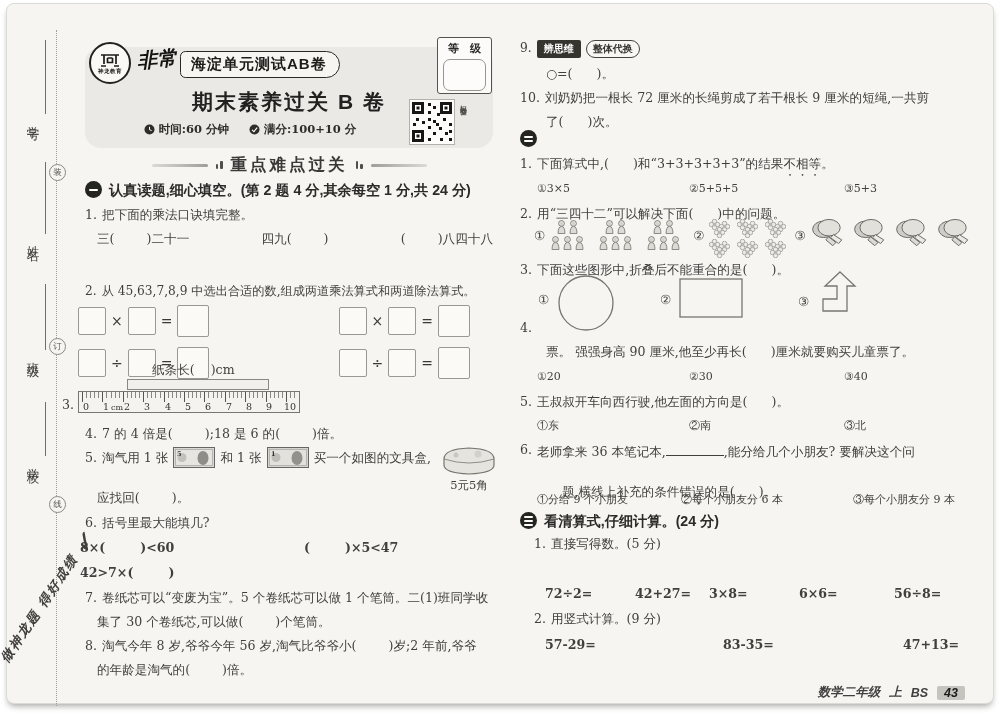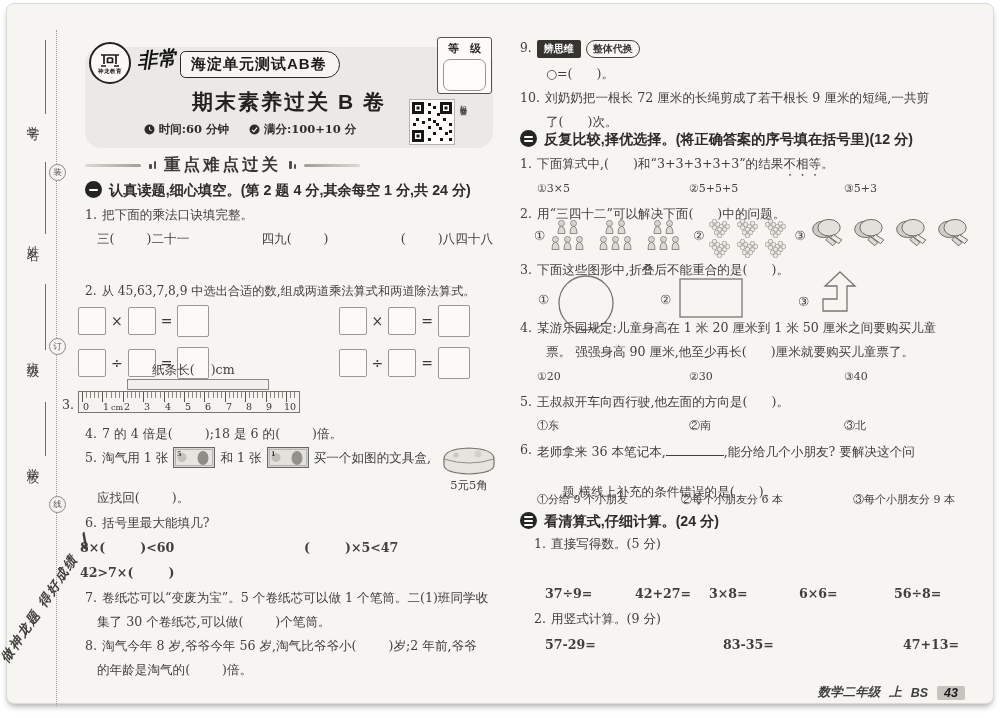--- a/index.html
+++ b/index.html
@@ -47,21 +47,21 @@
     font:700 15px "Liberation Sans",sans-serif;padding:3px 12px 3px 10px;letter-spacing:1px;color:#1d1c1a;}
   .title{left:85px;top:88px;width:408px;text-align:center;font:700 21px "Liberation Sans",sans-serif;
     letter-spacing:2px;color:#222120;}
   .inforow{left:85px;top:122px;width:330px;display:flex;justify-content:center;gap:20px;}
   .inf{font-weight:700;font-size:11.5px;color:#2e2d2b;display:flex;align-items:center;gap:4px;}
   .grade{left:437px;top:37px;width:55px;height:57px;background:#fcfbf9;border:1.5px solid #54534f;
     border-radius:3px;box-sizing:border-box;}
   .grade .glb{text-align:center;font:700 11px "Liberation Sans",sans-serif;letter-spacing:4px;
     padding:3px 0 0 4px;color:#2c2b29;}
   .grade .gin{margin:3px 5px 0;height:30px;border:1px solid #98968f;border-radius:7px;background:#fdfcfa;}
-  .banner{left:85px;top:154px;width:408px;display:flex;align-items:center;gap:8px;}
+  .banner{left:85px;top:154px;width:408px;display:flex;align-items:center;justify-content:center;gap:8px;}
   .bl{height:3px;width:56px;border-radius:2px;}
   .bq{display:inline-flex;gap:2px;align-items:flex-end;}
   .bq i{width:2.5px;height:8px;background:#504f4a;display:block;border-radius:1px;}
   .btxt{font:700 16.5px "Liberation Sans",sans-serif;letter-spacing:3px;color:#3a3937;}
   .qrcap{writing-mode:vertical-rl;font-size:6.8px;color:#44433f;letter-spacing:1px;}
   .ruler{left:78px;top:391px;width:222px;height:22px;border:1px solid #777672;background:#f4f3f0;box-sizing:border-box;}
   .mmt{position:absolute;left:3px;right:3px;top:0;height:6px;
     background:repeating-linear-gradient(90deg,#888680 0 1px,transparent 1px 4.08px);}
   .cmt{position:absolute;left:3px;right:3px;top:0;height:10px;
     background:repeating-linear-gradient(90deg,#55544f 0 1px,transparent 1px 20.4px);}
@@ -322,21 +322,20 @@
     <span class="num">10.</span>
     <span>刘奶奶把一根长 72 厘米的长绳剪成了若干根长 9 厘米的短绳,一共剪</span>
   </div>
   <div class="abs t" style="left:546px;top:114px">了(      )次。</div>
 
   <div class="abs flex" style="left:520px;top:130px;width:455px">
     <span class="sic">
         <i></i>
         <i></i>
       </span>
-    <span class="hd">反复比较,择优选择。(将正确答案的序号填在括号里)(12 分)</span>
   </div>
 
   <div class="abs flex t" style="left:520px;top:156px;width:455px">
     <span class="num">1.</span>
     <span><span>下面算式中,(      )和“3+3+3+3+3”的结果</span><span class="emd">不相等</span><span>。</span></span>
   </div>
   <div class="abs opts" style="left:537px;top:182px;grid-template-columns:152px 155px auto">
     <span>①3×5</span>
     <span>②5+5+5</span>
     <span>③5+3</span>
@@ -437,21 +436,20 @@
   </div>
   <span class="abs t" style="left:798px;top:294px">③</span>
   <div class="abs" style="left:818px;top:270px">
     <svg width="42" height="44" viewBox="0 0 42 44">
       <path d="M22 2 L37 16 L29 16 L29 41 L5 41 L5 29 L19 29 L19 16 L7 16 Z" fill="none" stroke="#77766f" stroke-width="1.3"></path>
     </svg>
   </div>
 
   <div class="abs flex t" style="left:520px;top:320px;width:455px">
     <span class="num">4.</span>
-    <span>某游乐园规定:儿童身高在 1 米 20 厘米到 1 米 50 厘米之间要购买儿童</span>
   </div>
   <div class="abs t" style="left:546px;top:344px">票。 强强身高 90 厘米,他至少再长(      )厘米就要购买儿童票了。</div>
   <div class="abs opts" style="left:537px;top:370px;grid-template-columns:152px 155px auto">
     <span>①20</span>
     <span>②30</span>
     <span>③40</span>
   </div>
 
   <div class="abs flex t" style="left:520px;top:394px">
     <span class="num">5.</span>
@@ -483,21 +481,21 @@
         <i></i>
       </span>
     <span class="hd">看清算式,仔细计算。(24 分)</span>
   </div>
 
   <div class="abs flex t" style="left:534px;top:536px">
     <span class="num">1.</span>
     <span>直接写得数。(5 分)</span>
   </div>
   <div class="abs fgrid t" style="left:545px;top:586px;grid-template-columns:90px 74px 90px 95px auto">
-    <span>37÷9=</span>
+    <span>72÷2=</span>
     <span>42+27=</span>
     <span>3×8=</span>
     <span>6×6=</span>
     <span>56÷8=</span>
   </div>
 
   <div class="abs flex t" style="left:534px;top:611px">
     <span class="num">2.</span>
     <span>用竖式计算。(9 分)</span>
   </div>

